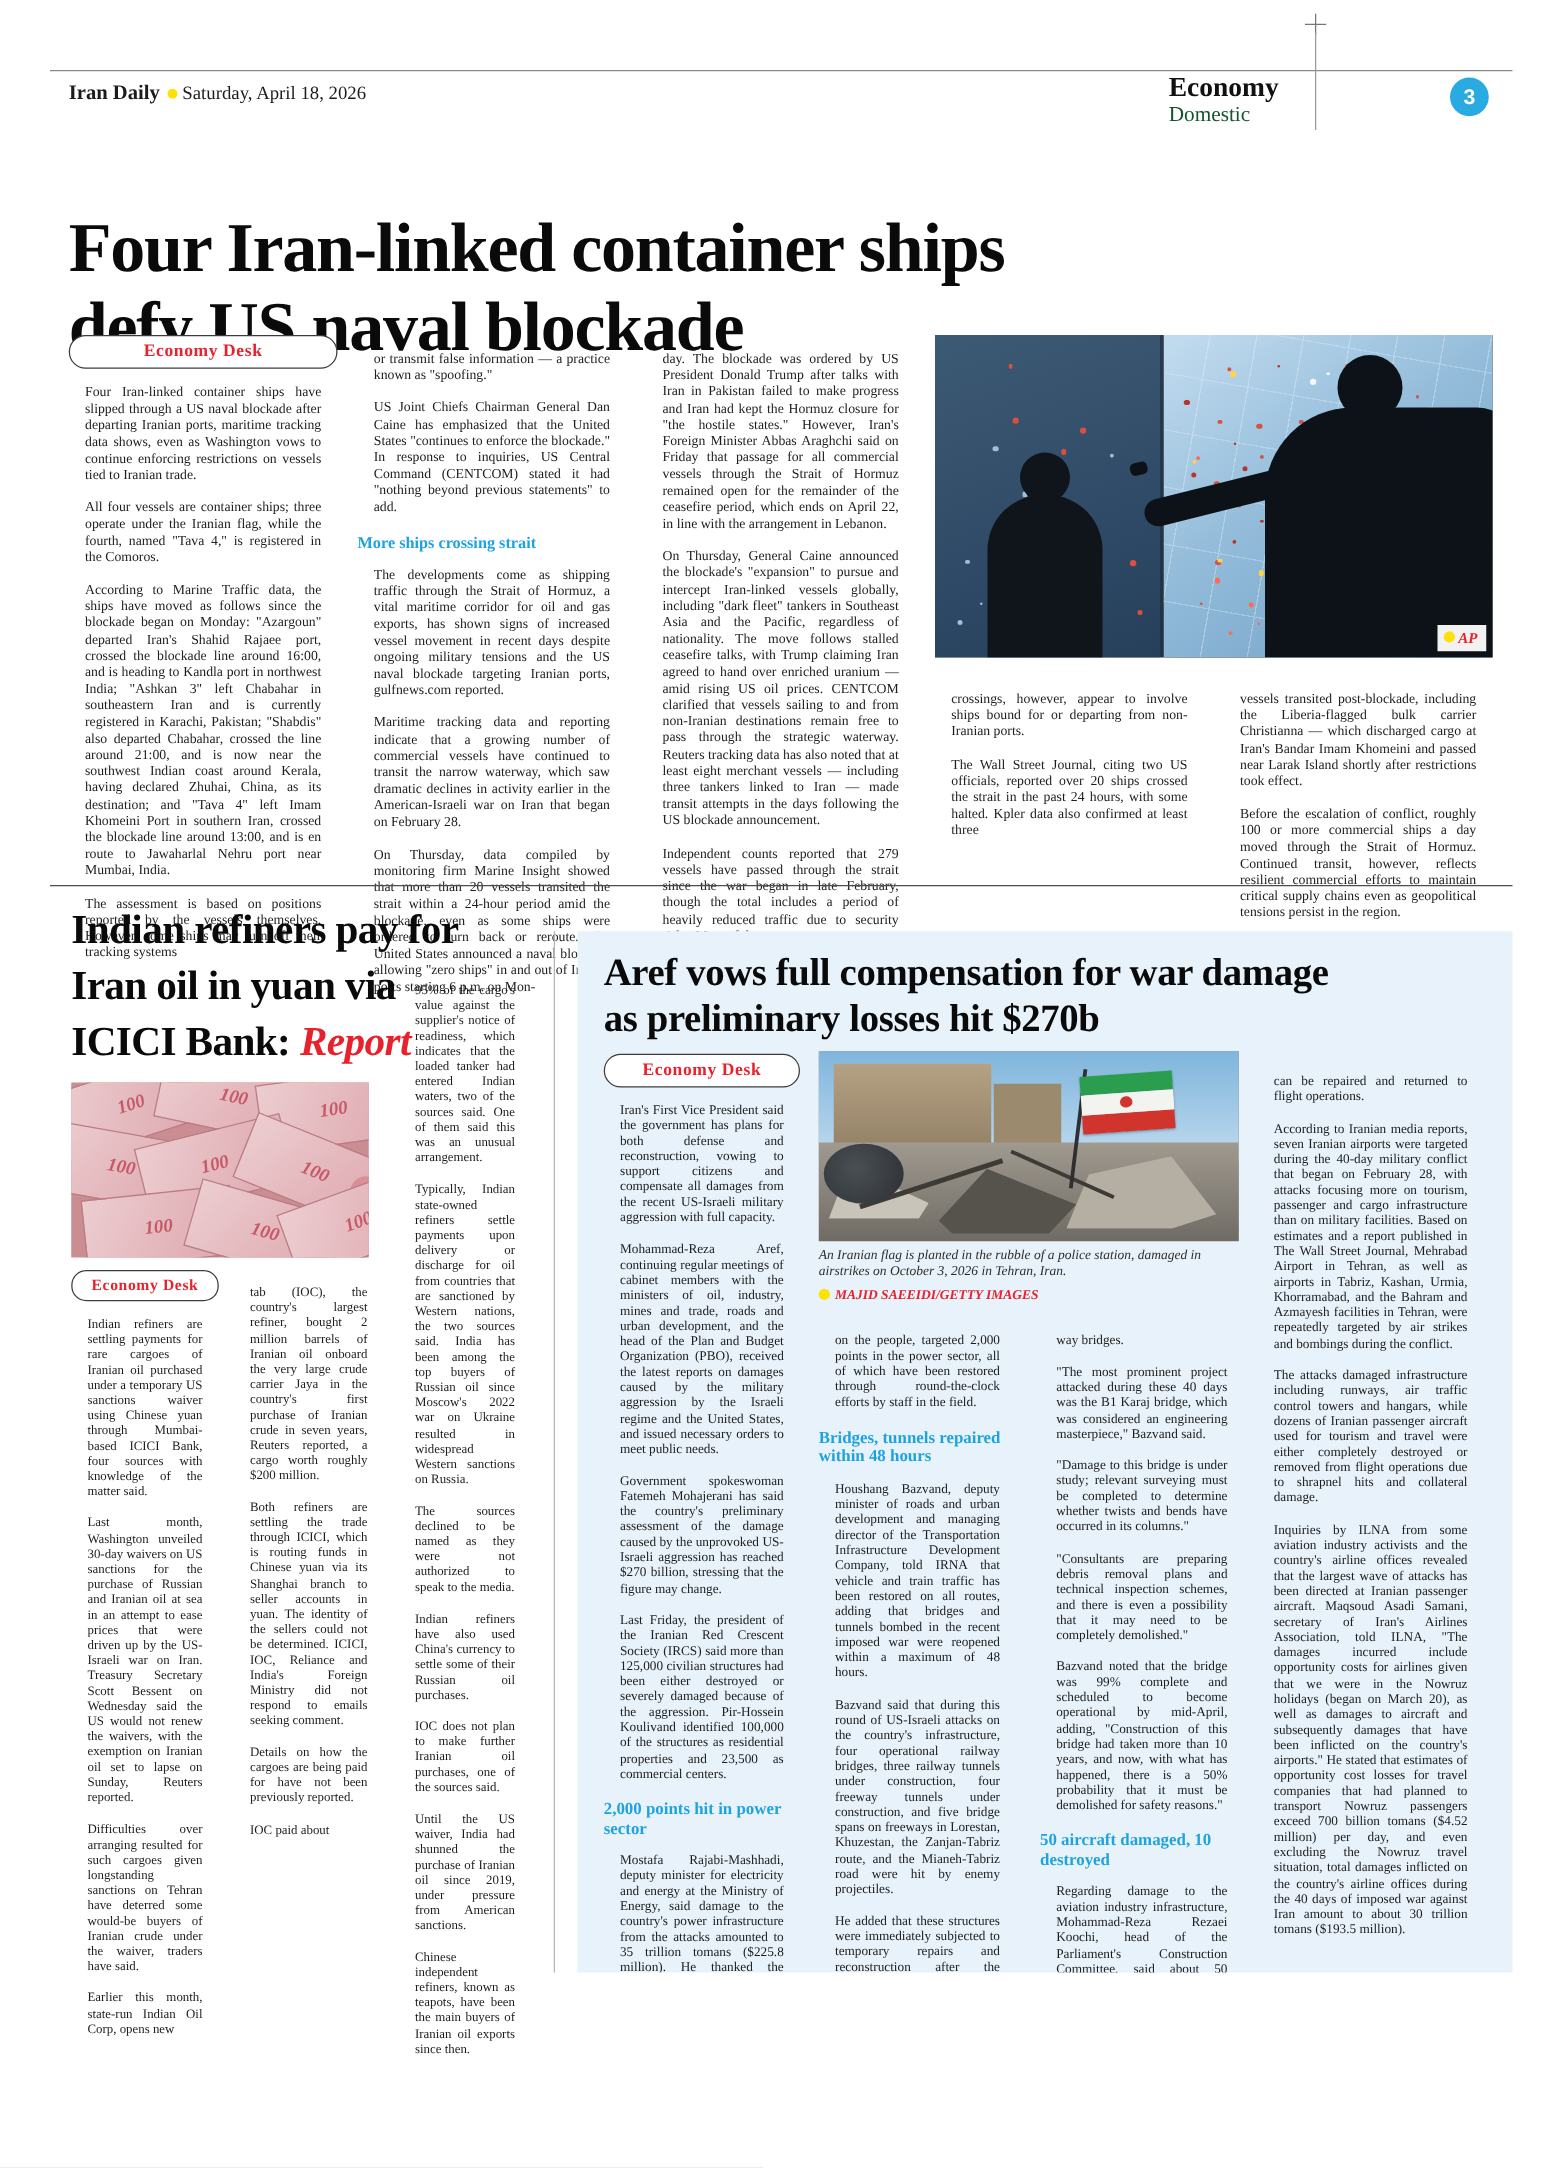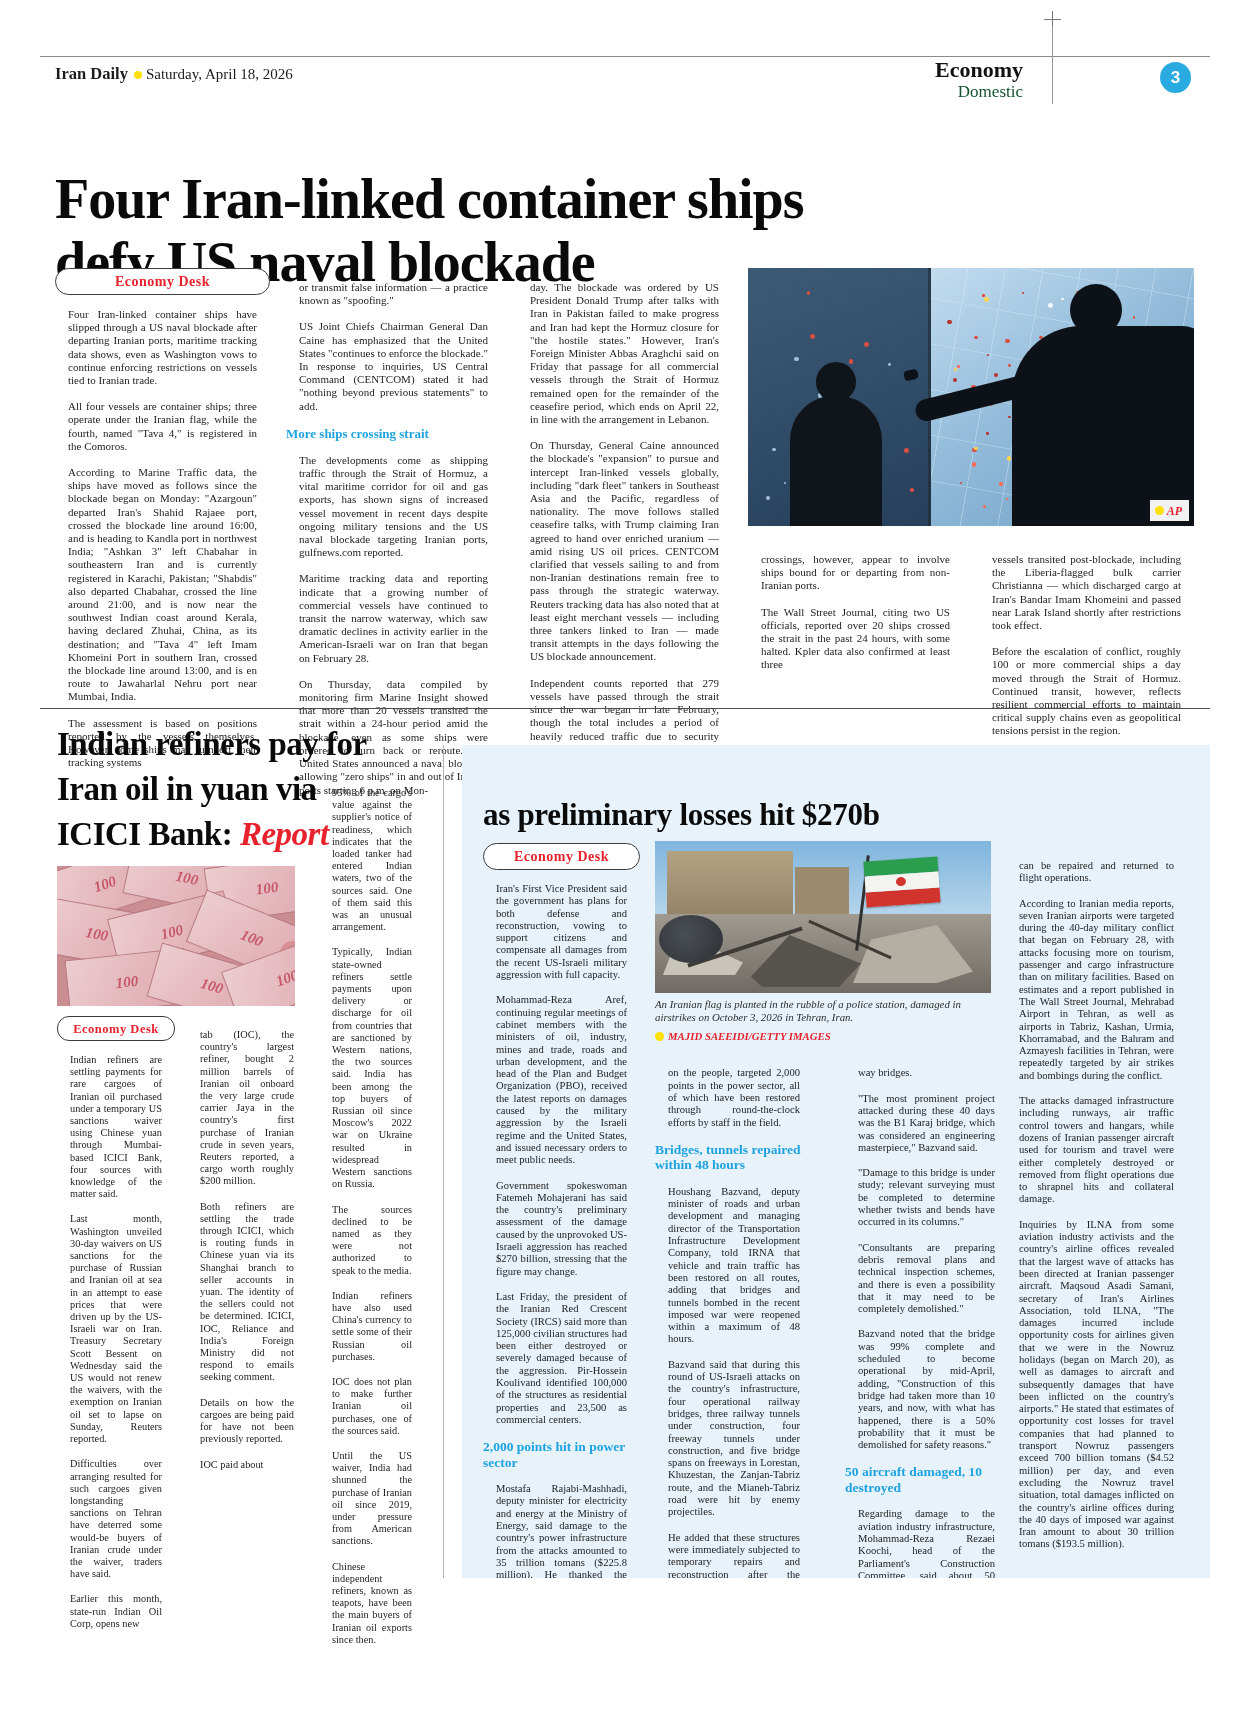--- a/index.html
+++ b/index.html
@@ -3,21 +3,21 @@
 <meta charset="utf-8">
 <style>
   html,body{margin:0;padding:0;background:#e0e0e0;}
   .sheet{position:relative;width:1250px;height:1734px;background:#ffffff;overflow:hidden;
          font-family:"Liberation Serif",serif;color:#1c1c1c;}
   .rule{position:absolute;background:#8a8a8a;}
   
   .hdr-left{position:absolute;left:55px;top:64px;font-size:15px;white-space:nowrap;}
   .hdr-left b{font-size:16.5px;}
   .ydot{display:inline-block;width:8px;height:8px;border-radius:50%;background:#ffe10a;margin:0 4px 1px 6px;vertical-align:middle;}
-  .hdr-right{position:absolute;right:227px;top:58px;text-align:right;line-height:1.05;}
+  .hdr-right{position:absolute;right:227px;top:58px;line-height:1.05;}
   .hdr-right .sec{font-weight:bold;font-size:22px;color:#111;}
   .hdr-right .sub{font-size:17px;color:#14532d;margin-top:2px;}
   .vline{position:absolute;left:1052px;top:26px;width:1px;height:78px;background:#9a9a9a;}
   .cropmark{position:absolute;left:1044px;top:11px;width:17px;height:17px;}
   .cropmark:before{content:"";position:absolute;left:8px;top:0;width:1px;height:17px;background:#777;}
   .cropmark:after{content:"";position:absolute;left:0;top:8px;width:17px;height:1px;background:#777;}
   .pagenum{position:absolute;left:1160px;top:62px;width:31px;height:31px;border-radius:50%;
            background:#29abe2;color:#fff;font-family:"Liberation Sans",sans-serif;font-weight:bold;
            font-size:17px;line-height:31px;text-align:center;}
   
@@ -93,21 +93,21 @@
   .s2{left:96px;bottom:6px;width:110px;height:52px;background:#56524c;clip-path:polygon(0 80%,35% 0,100% 55%,80% 100%,10% 100%);}
   .s3{right:18px;bottom:10px;width:120px;height:58px;background:#b4aea3;clip-path:polygon(0 100%,15% 25%,70% 0,100% 80%,70% 100%);}
   .beam{position:absolute;background:#3e3b36;}
   .bm1{left:30px;bottom:44px;width:120px;height:4px;transform:rotate(-18deg);}
   .bm2{left:150px;bottom:52px;width:90px;height:3px;transform:rotate(24deg);}
   .dish{position:absolute;left:4px;top:74px;width:64px;height:48px;border-radius:50%;background:radial-gradient(circle at 40% 40%,#4a4f54,#2c3034);}
   .caption{width:336px;font-style:italic;font-size:10.8px;line-height:13.2px;color:#2d2d2d;margin-top:5px;}
   .creditline{margin-top:2px;white-space:nowrap;}
   .creditline .ydot{width:9px;height:9px;margin:0 4px 1px 0;}
   .creditline i{font-style:italic;font-weight:bold;font-size:10.8px;color:#e8222d;}
-  .midcols{display:flex;gap:32px;margin-top:10px;}
+  .midcols{display:flex;gap:19px;margin-top:10px;}
   .a3col2{flex:0 0 158px;width:158px;}
   .a3col3{flex:0 0 163px;width:163px;}
 </style>
 </head>
 <body>
 
 <div class="sheet">
 
   <div class="rule" style="left:40px;top:56px;width:1170px;height:1px;"></div>
   <div class="hdr-left">
@@ -327,21 +327,21 @@
         <p class="bp">Typically, Indian state-owned refiners settle payments upon delivery or discharge for oil from countries that are sanctioned by Western nations, the two sources said. India has been among the top buyers of Russian oil since Moscow's 2022 war on Ukraine resulted in widespread Western sanctions on Russia.</p>
         <p class="bp">The sources declined to be named as they were not authorized to speak to the media.</p>
         <p class="bp">Indian refiners have also used China's currency to settle some of their Russian oil purchases.</p>
         <p class="bp">IOC does not plan to make further Iranian oil purchases, one of the sources said.</p>
         <p class="bp">Until the US waiver, India had shunned the purchase of Iranian oil since 2019, under pressure from American sanctions.</p>
         <p class="bp">Chinese independent refiners, known as teapots, have been the main buyers of Iranian oil exports since then.</p>
       </div>
   </div>
 
   <div class="art3">
-    <h2 class="h3a"><br><span>as preliminary losses hit $270b</span></h2>
+    <h2 class="h3a"><span>Aref vows full compensation for war damage</span><br><span>as preliminary losses hit $270b</span></h2>
     <div class="a3cols">
       <div class="a3col1">
         <div class="badge"><span>Economy Desk</span></div>
         <div>
             <p class="bp">Iran's First Vice President said the government has plans for both defense and reconstruction, vowing to support citizens and compensate all damages from the recent US-Israeli military aggression with full capacity.</p>
             <p class="bp">Mohammad-Reza Aref, continuing regular meetings of cabinet members with the ministers of oil, industry, mines and trade, roads and urban development, and the head of the Plan and Budget Organization (PBO), received the latest reports on damages caused by the military aggression by the Israeli regime and the United States, and issued necessary orders to meet public needs.</p>
             <p class="bp">Government spokeswoman Fatemeh Mohajerani has said the country's preliminary assessment of the damage caused by the unprovoked US-Israeli aggression has reached $270 billion, stressing that the figure may change.</p>
             <p class="bp">Last Friday, the president of the Iranian Red Crescent Society (IRCS) said more than 125,000 civilian structures had been either destroyed or severely damaged because of the aggression. Pir-Hossein Koulivand identified 100,000 of the structures as residential properties and 23,500 as commercial centers.</p>
             <h3 class="subhead">2,000 points hit in power sector</h3>
             <p class="bp">Mostafa Rajabi-Mashhadi, deputy minister for electricity and energy at the Ministry of Energy, said damage to the country's power infrastructure from the attacks amounted to 35 trillion tomans ($225.8 million). He thanked the public for their power-saving efforts "during this sensitive period."</p>

